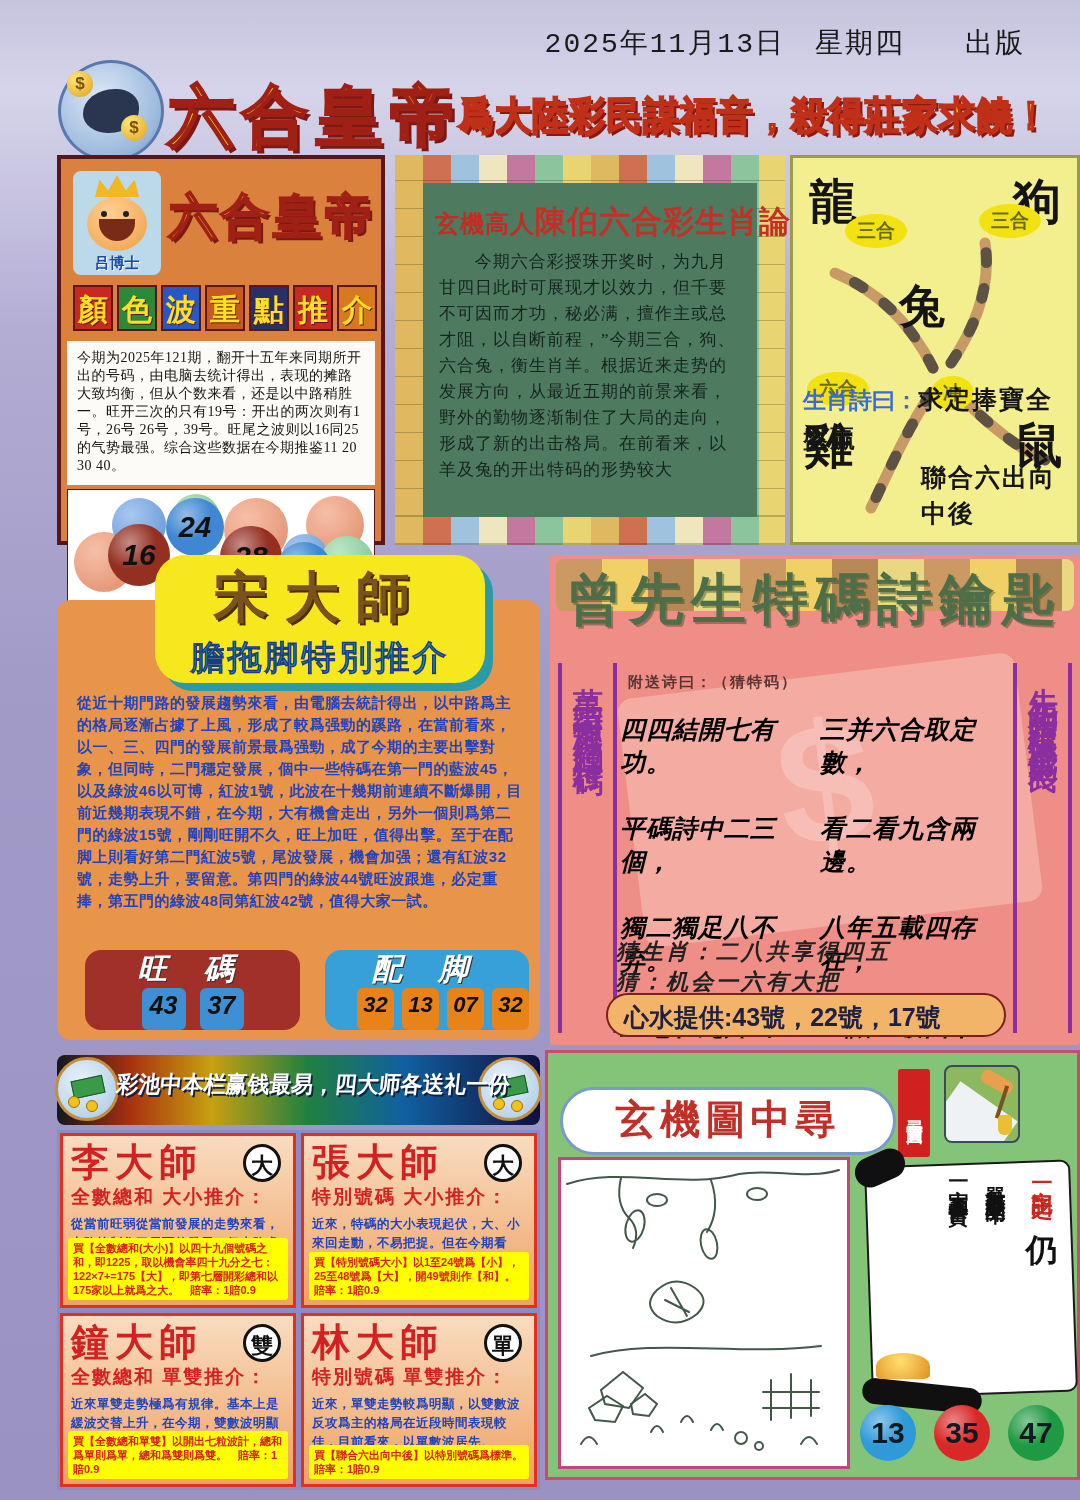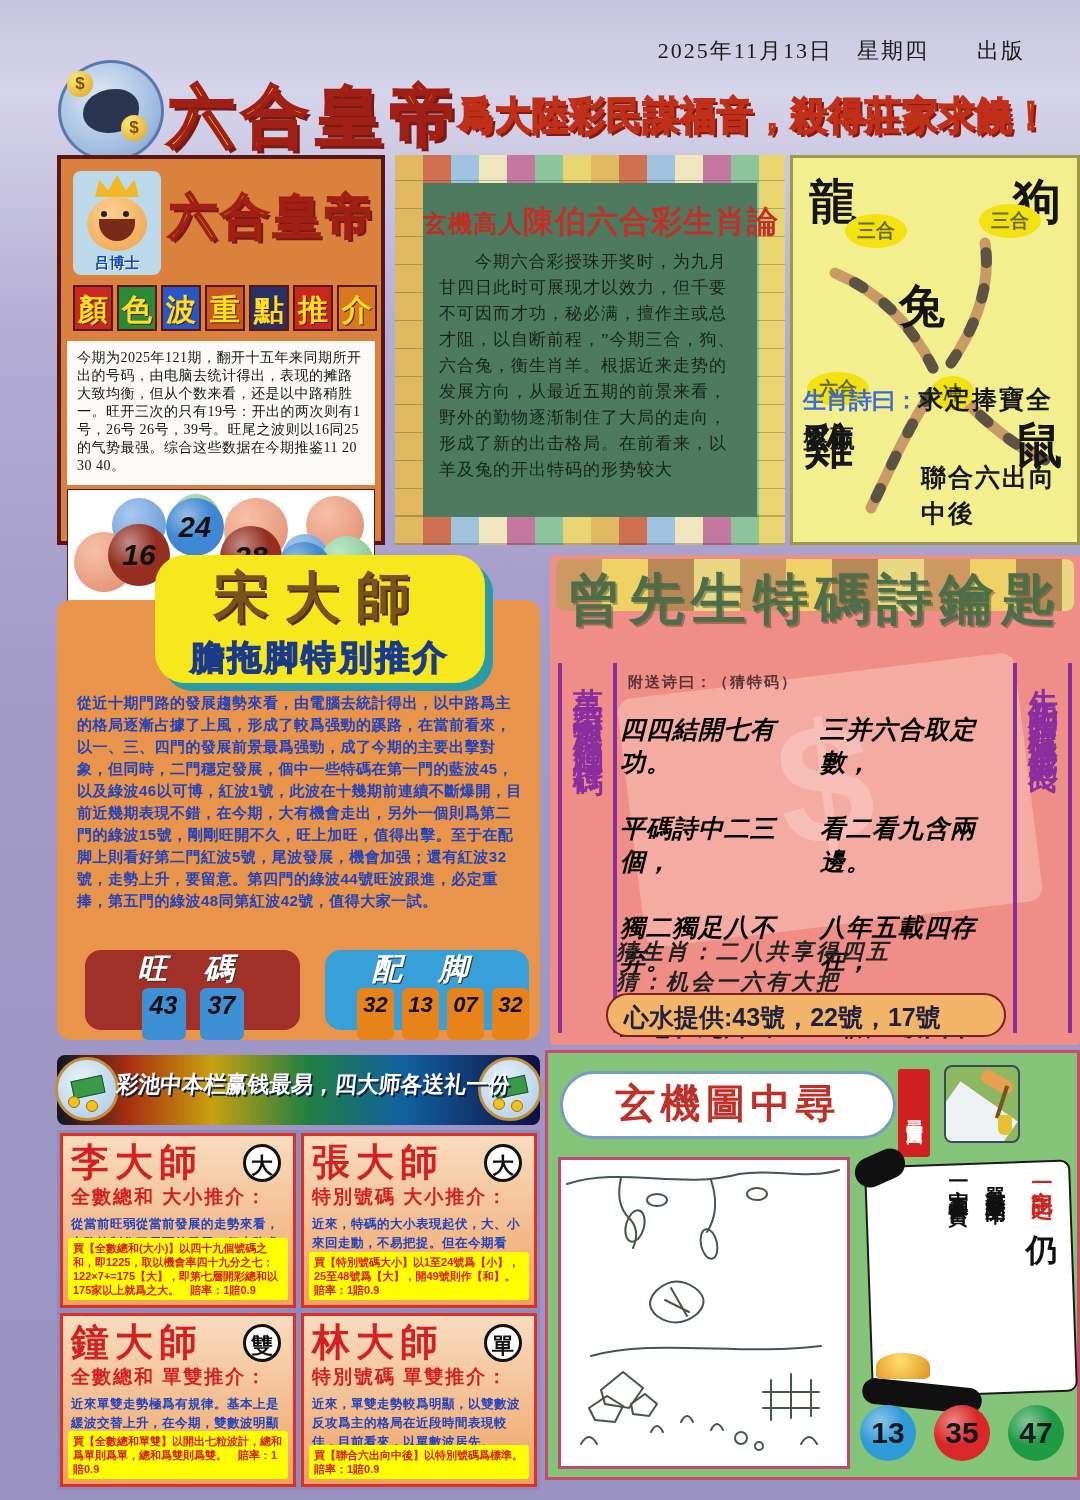--- a/index.html
+++ b/index.html
@@ -2,22 +2,22 @@
 <html><head>
 <meta charset="utf-8">
 <style>
   html,body{margin:0;padding:0;}
   body{font-family:"Liberation Sans",sans-serif;background:#8f88ba;}
   .stage{position:relative;width:1080px;height:1500px;margin:0 auto;overflow:hidden;
          background:linear-gradient(180deg,#c6c3de 0%,#d6d4ea 6%,#b3adD4 22%,#a29bc8 45%,#9a93c2 100%);}
   .abs{position:absolute;}
 
   
-  .dateline{position:absolute;top:36px;right:55px;font-family:Liberation Serif, serif;
-            font-size:22px;color:#1a1a1a;letter-spacing:2px;}
+  .dateline{position:absolute;top:24px;right:55px;font-family:Liberation Mono, monospace;
+            font-size:28px;color:#1a1a1a;letter-spacing:2px;}
   .m-logo{position:absolute;left:58px;top:60px;width:100px;height:96px;border-radius:50%;
           background:radial-gradient(circle at 40% 35%,#dce8f6,#9ab8dc 70%,#6a8cc0);
           border:3px solid #5a78b0;}
   .m-logo .bull{position:absolute;left:22px;top:26px;width:56px;height:44px;background:#2a3550;
           border-radius:58% 42% 55% 45%;}
   .m-logo .coin{position:absolute;width:26px;height:26px;border-radius:50%;background:radial-gradient(circle at 35% 30%,#ffe878,#e0a020);
           color:#7a5200;font-weight:bold;font-size:17px;text-align:center;line-height:26px;}
   .m-title{position:absolute;left:168px;top:72px;font-size:66px;font-weight:bold;letter-spacing:8px;
            color:#ffd512;-webkit-text-stroke:2.5px #a02016;text-shadow:4px 4px 0 #7a1a14;}
   .m-slogan{position:absolute;left:458px;top:92px;width:610px;font-size:36px;font-weight:bold;letter-spacing:1px;
@@ -49,21 +49,21 @@
   .pa-balls{position:absolute;left:6px;top:330px;width:308px;height:114px;background:#ffffff;border:1px solid #5a1616;box-sizing:border-box;}
   .ball{position:absolute;border-radius:50%;}
   .ball.num{color:#101010;font-weight:bold;text-align:center;font-style:italic;}
 
   
   .pb{left:395px;top:155px;width:390px;height:390px;box-sizing:border-box;
       background:
         repeating-linear-gradient(0deg, rgba(40,30,20,.25) 0 1.5px, rgba(255,255,255,0) 1.5px 28px),
         repeating-linear-gradient(90deg,#e0b860 0 28px,#cf7050 28px 56px,#9fc2de 56px 84px,#efe6bd 84px 112px,#c478a0 112px 140px,#8cc49c 140px 168px,#e8d470 168px 196px);}
   .pb-in{position:absolute;left:28px;top:28px;right:28px;bottom:28px;background:#4e7a60;}
-  .pb-title{position:absolute;top:18px;left:0;width:100%;text-align:center;white-space:nowrap;}
+  .pb-title{position:absolute;top:18px;left:12px;width:100%;text-align:center;white-space:nowrap;}
   .pb-title .pfx{font-size:24px;font-weight:bold;color:#c22c24;letter-spacing:1px;}
   .pb-title .main{font-size:31px;font-weight:bold;color:#c23028;letter-spacing:1px;}
   .pb-body{position:absolute;left:16px;top:66px;right:14px;font-family:"Liberation Serif",serif;
            font-size:17px;line-height:26px;color:#16241e;text-indent:2.1em;letter-spacing:1px;}
 
   
   .pc{left:790px;top:155px;width:290px;height:390px;background:#f3ef8e;border:3px solid #9a9a4a;box-sizing:border-box;}
   .pc .corner{position:absolute;font-family:"Liberation Serif",serif;font-weight:bold;font-size:48px;color:#141414;}
   .pc .center{position:absolute;left:106px;top:118px;font-family:"Liberation Serif",serif;font-weight:bold;font-size:46px;color:#141414;}
   .pc .oval{position:absolute;background:#f2e212;border-radius:50%;text-align:center;
@@ -71,27 +71,27 @@
   .pc-poem{position:absolute;left:10px;bottom:10px;right:6px;line-height:36px;}
   .pc-poem .lab{color:#3a6ad8;font-weight:bold;font-size:23px;}
   .pc-poem .ln{font-family:"Liberation Serif",serif;font-size:25px;font-weight:bold;color:#161616;letter-spacing:2px;}
   .pc-poem .ln2{display:block;margin-left:118px;}
 
   
   .pd{left:57px;top:600px;width:483px;height:440px;background:#e8944a;border-radius:14px;}
   .pd-head{position:absolute;left:98px;top:-45px;width:330px;height:128px;background:#f6e81c;border-radius:30px;
            box-shadow:8px 8px 0 #2a9aa8;text-align:center;}
   .pd-head .t1{margin-top:6px;font-size:55px;font-weight:bold;letter-spacing:16px;color:#7a5220;text-shadow:2px 2px 0 #4a300a;}
-  .pd-head .t2{font-size:34px;font-weight:bold;letter-spacing:3px;color:#1f9a96;-webkit-text-stroke:1.5px #1a3a8a;}
+  .pd-head .t2{font-size:34px;font-weight:normal;letter-spacing:3px;color:#1f9a96;-webkit-text-stroke:1.5px #1a3a8a;}
   .pd-body{position:absolute;left:20px;top:92px;width:447px;font-size:15px;font-weight:bold;
            color:#2343bd;line-height:22px;letter-spacing:.5px;}
   .pd-box{position:absolute;top:350px;height:80px;border-radius:16px;text-align:center;font-style:italic;}
   .pd-box .lab{color:#fff;font-weight:bold;font-size:30px;letter-spacing:14px;line-height:38px;text-shadow:1px 1px 0 #333;}
   .chiprow{display:flex;justify-content:center;gap:14px;}
-  .chip{width:44px;height:52px;border-radius:6px;font-size:25px;font-weight:bold;color:#101010;line-height:34px;text-align:center;}
+  .chip{width:44px;height:42px;border-radius:6px;font-size:25px;font-weight:bold;color:#101010;line-height:34px;text-align:center;}
   .hotbox{left:28px;width:215px;background:#a03028;}
   .hotbox .chip{background:#3f8fd4;}
   .pairbox{left:268px;width:204px;background:#38a0d8;}
   .pairbox .chip{background:#e8831a;width:40px;font-size:22px;}
   .pairbox .chiprow{gap:8px;margin-left:32px;}
 
   
   .pe{left:550px;top:555px;width:530px;height:490px;background:#ee8e86;border-radius:4px;overflow:hidden;}
   .pe-tiles{position:absolute;left:6px;right:6px;top:4px;height:52px;border-radius:8px;
             background:repeating-linear-gradient(90deg,#c89a5e 0 46px,#f0d862 46px 92px,#b08850 92px 138px,#e8e080 138px 184px);
@@ -128,21 +128,21 @@
   .mbox .name{font-size:38px;font-weight:bold;color:#d42020;letter-spacing:6px;line-height:40px;display:inline-block;}
   .mbox .badge{position:absolute;right:12px;top:8px;width:38px;height:38px;border-radius:50%;border:3px solid #111;
                background:#fff;text-align:center;line-height:38px;font-size:22px;font-weight:bold;color:#111;box-sizing:border-box;}
   .mbox .sub{font-size:19px;font-weight:bold;color:#d42020;letter-spacing:2px;margin-top:2px;}
   .mbox .bd{margin-top:5px;font-size:12.5px;font-weight:bold;color:#2343bd;line-height:19px;letter-spacing:.5px;}
   .mbox .note{position:absolute;left:5px;right:5px;bottom:5px;background:#ffff00;color:#d42020;
               font-size:11px;font-weight:bold;line-height:14px;padding:3px 5px;border-radius:3px;}
 
   
   .pg{left:545px;top:1050px;width:535px;height:430px;background:#84c478;border:3px solid #cc4a6a;box-sizing:border-box;}
-  .pg-cloud{position:absolute;left:12px;top:18px;width:330px;height:62px;background:#ffffff;border:3px solid #7a9ac8;
+  .pg-cloud{position:absolute;left:12px;top:34px;width:330px;height:62px;background:#ffffff;border:3px solid #7a9ac8;
             border-radius:34px;text-align:center;line-height:58px;font-size:40px;font-weight:bold;color:#c03028;letter-spacing:5px;}
   .pg-tag{position:absolute;left:350px;top:16px;width:32px;height:88px;background:#d02020;border-radius:3px;
           writing-mode:vertical-rl;text-align:center;color:#fff;font-size:17px;font-weight:bold;letter-spacing:4px;line-height:32px;}
   .pg-icon{position:absolute;left:396px;top:12px;width:72px;height:74px;background:#8cb860;border:2px solid #3a4a5a;border-radius:8px;overflow:hidden;}
   .pg-icon .sand{position:absolute;left:-12px;top:28px;width:70px;height:70px;background:#eef2f4;transform:rotate(35deg);}
   .pg-icon .arm{position:absolute;right:4px;top:8px;width:34px;height:14px;background:#e8a050;transform:rotate(30deg);border-radius:6px;}
   .pg-icon .stick{position:absolute;right:14px;top:18px;width:4px;height:34px;background:#7a5220;transform:rotate(18deg);}
   .pg-icon .jar{position:absolute;right:6px;bottom:6px;width:14px;height:20px;background:#e8c030;border-radius:4px 4px 6px 6px;}
   .pg-draw{position:absolute;left:10px;top:104px;width:292px;height:312px;background:#ffffff;border:3px solid #c04878;box-sizing:border-box;}
   .scroll{position:absolute;left:306px;top:100px;width:224px;height:256px;}

